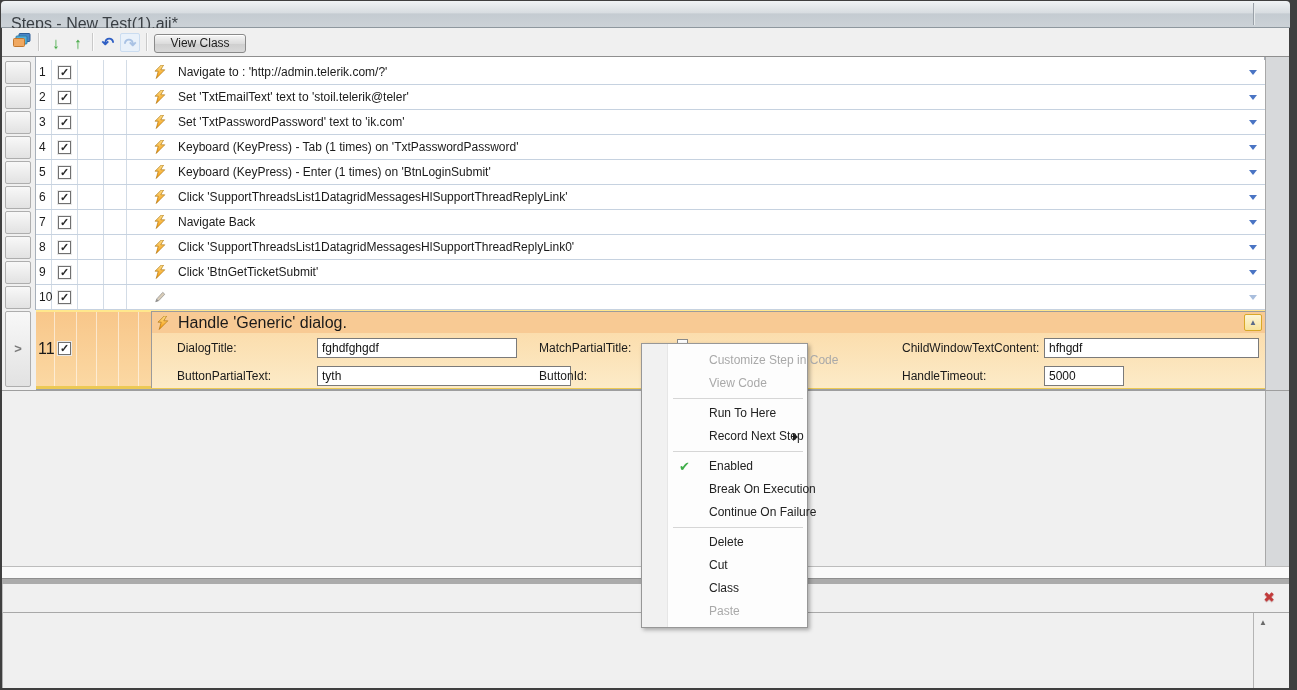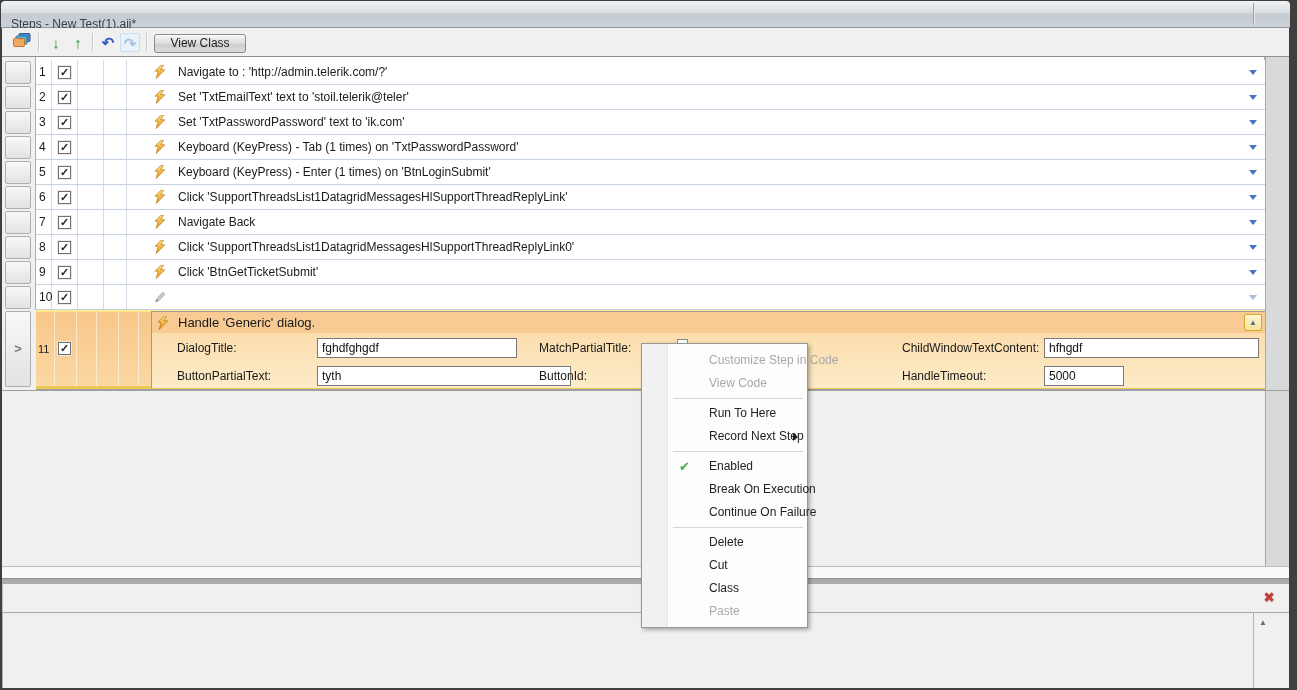--- a/index.html
+++ b/index.html
@@ -13,21 +13,21 @@
 
   
   .titlebar {
     position:absolute; left:1px; top:1px; width:1289px; height:27px;
     background:linear-gradient(180deg,#f0f3f5 0%,#d8dde1 45%,#c4cbd1 50%,#ccd2d7 100%);
     border-radius:4px 4px 0 0;
     border-bottom:1px solid #8e979e;
   }
   .titlebar .title {
     position:absolute; left:10px; top:10px; line-height:26px;
-    font-size:12px; color:#3a3f44;
+    font-size:16px; color:#3a3f44;
   }
   .titlebar .tb-sep {
     position:absolute; right:36px; top:2px; bottom:2px; width:1px;
     background:#9aa1a8; box-shadow:1px 0 0 #e6eaec;
   }
 
   
   .toolbar {
     position:absolute; left:2px; top:28px; width:1287px; height:29px;
     background:#f0f0f0; border-bottom:1px solid #8f8f8f;
@@ -100,35 +100,35 @@
   
   .expanded-row {
     position:absolute; left:34px; top:253px; width:1229px; height:80px;
     background:linear-gradient(180deg,#f7c habit);
   }
   .expanded-row {
     background:linear-gradient(180deg,#f8c689,#fbd9a4);
     border-bottom:1px solid #9aa0a6;
     box-shadow:inset 0 2px 0 rgba(255,233,140,.95), inset 0 -3px 0 rgba(235,200,80,.95);
   }
-  .exp-num { position:absolute; left:2px; top:0; font-size:11px; color:#1a1a1a; line-height:78px; }
+  .exp-num { position:absolute; left:2px; top:0; font-size:16px; color:#1a1a1a; line-height:78px; }
   .exp-cb { position:absolute; left:22px; top:32px; }
   .exp-line { position:absolute; top:2px; bottom:3px; width:1px; background:rgba(255,255,255,.55); }
 
   .exp-panel {
     position:absolute; left:115px; top:1px; width:1114px; height:77px;
     border-left:1px solid #9b9b9b; border-top:1px solid #9b9b9b;
     background:linear-gradient(180deg,#fbd8a3,#fcebc8);
   }
   .exp-header {
     position:absolute; left:0; top:0; right:0; height:21px;
     background:#f8ca94; display:flex; align-items:center; padding-left:5px;
   }
   .exp-header .step-icon { margin-right:9px; }
-  .exp-title { font-size:13px; color:#1a1a1a; }
+  .exp-title { font-size:16px; color:#1a1a1a; }
   .fld-label { position:absolute; font-size:12px; color:#1a1a1a; }
   .fld-input {
     position:absolute; height:20px; border:1px solid #7a7a7a; background:#fff;
     font-size:12px; font-family:"Liberation Sans",sans-serif; color:#111; padding:0 4px;
   }
   .fld-cb {
     position:absolute; width:11px; height:11px; background:#fdfdfd; border:1px solid #8a8a8a;
   }
   .collapse-btn {
     position:absolute; left:1092px; top:2px; width:18px; height:17px;

